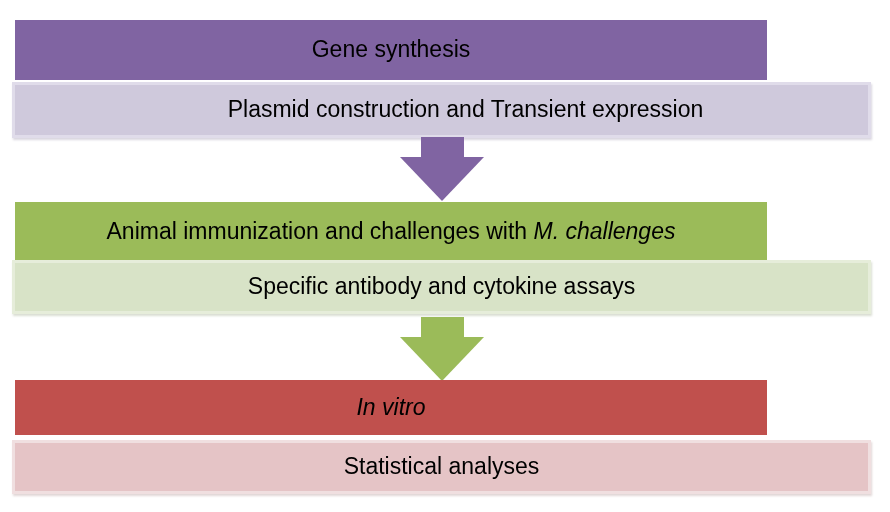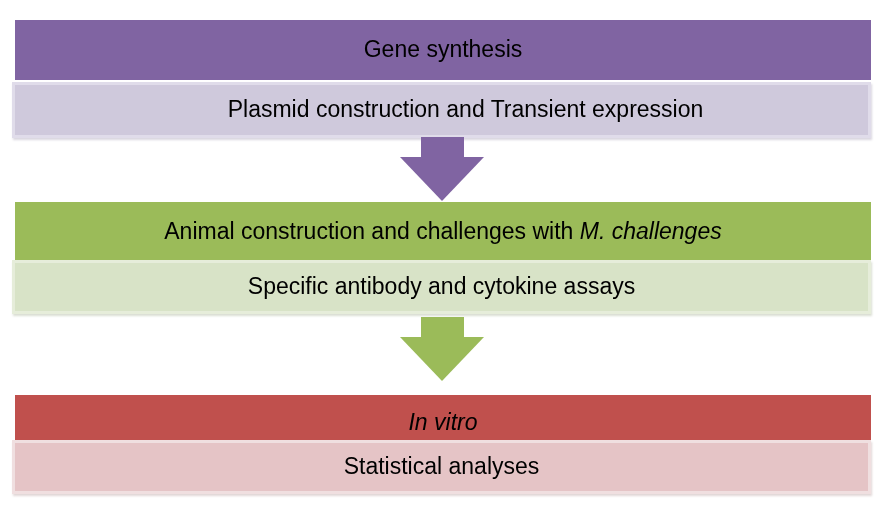--- a/index.html
+++ b/index.html
@@ -20,34 +20,34 @@
     display: flex;
     align-items: center;
     justify-content: center;
     text-align: center;
     color: #000000;
     font-size: 23px;
     line-height: 1.1;
     box-sizing: border-box;
   }
   .band span { white-space: pre; }
-  .header-band { left: 15px; width: 856px; height: 60px; }
+  .header-band { left: 15px; width: 752px; height: 60px; }
   .sub-band    { left: 12px; width: 859px; }
 
   .s1-header { top: 20px;  background: var(--stage1-header-bg); }
   .s1-sub    { top: 82px;  height: 56px; background: var(--stage1-sub-bg);
                border: 3px solid var(--stage1-sub-border);
                box-shadow: 1px 2px 2px rgba(150,140,165,0.35); padding-left: 48px; }
 
   .s2-header { top: 202px; background: var(--stage2-header-bg); }
   .s2-sub    { top: 260px; height: 54px; background: var(--stage2-sub-bg);
                border: 3px solid var(--stage2-sub-border);
                box-shadow: 1px 2px 2px rgba(150,160,130,0.35); }
 
-  .s3-header { top: 395px; height: 55px; background: var(--stage3-header-bg); }
+  .s3-header { top: 380px; height: 55px; background: var(--stage3-header-bg); }
   .s3-sub    { top: 440px; height: 54px; background: var(--stage3-sub-bg);
                border: 3px solid var(--stage3-sub-border);
                box-shadow: 1px 2px 2px rgba(170,140,140,0.35); justify-content: center; }
 
   .block-arrow {
     position: absolute;
     left: 400px;   
     width: 84px;
   }
   .arrow-1 { top: 137px; }
@@ -82,21 +82,21 @@
   <div class="band sub-band s1-sub">
       <span>Plasmid construction and Transient expression</span>
     </div>
 
   <div class="block-arrow arrow-1">
     <div class="stem"></div>
     <div class="head"></div>
   </div>
 
   <div class="band header-band s2-header">
-      <span>Animal construction and challenges with </span>
+      <span>Animal immunization and challenges with </span>
       <span style="font-style: italic;">M. challenges</span>
     </div>
   <div class="band sub-band s2-sub">
       <span>Specific antibody and cytokine assays</span>
     </div>
 
   <div class="block-arrow arrow-2">
     <div class="stem"></div>
     <div class="head"></div>
   </div>

